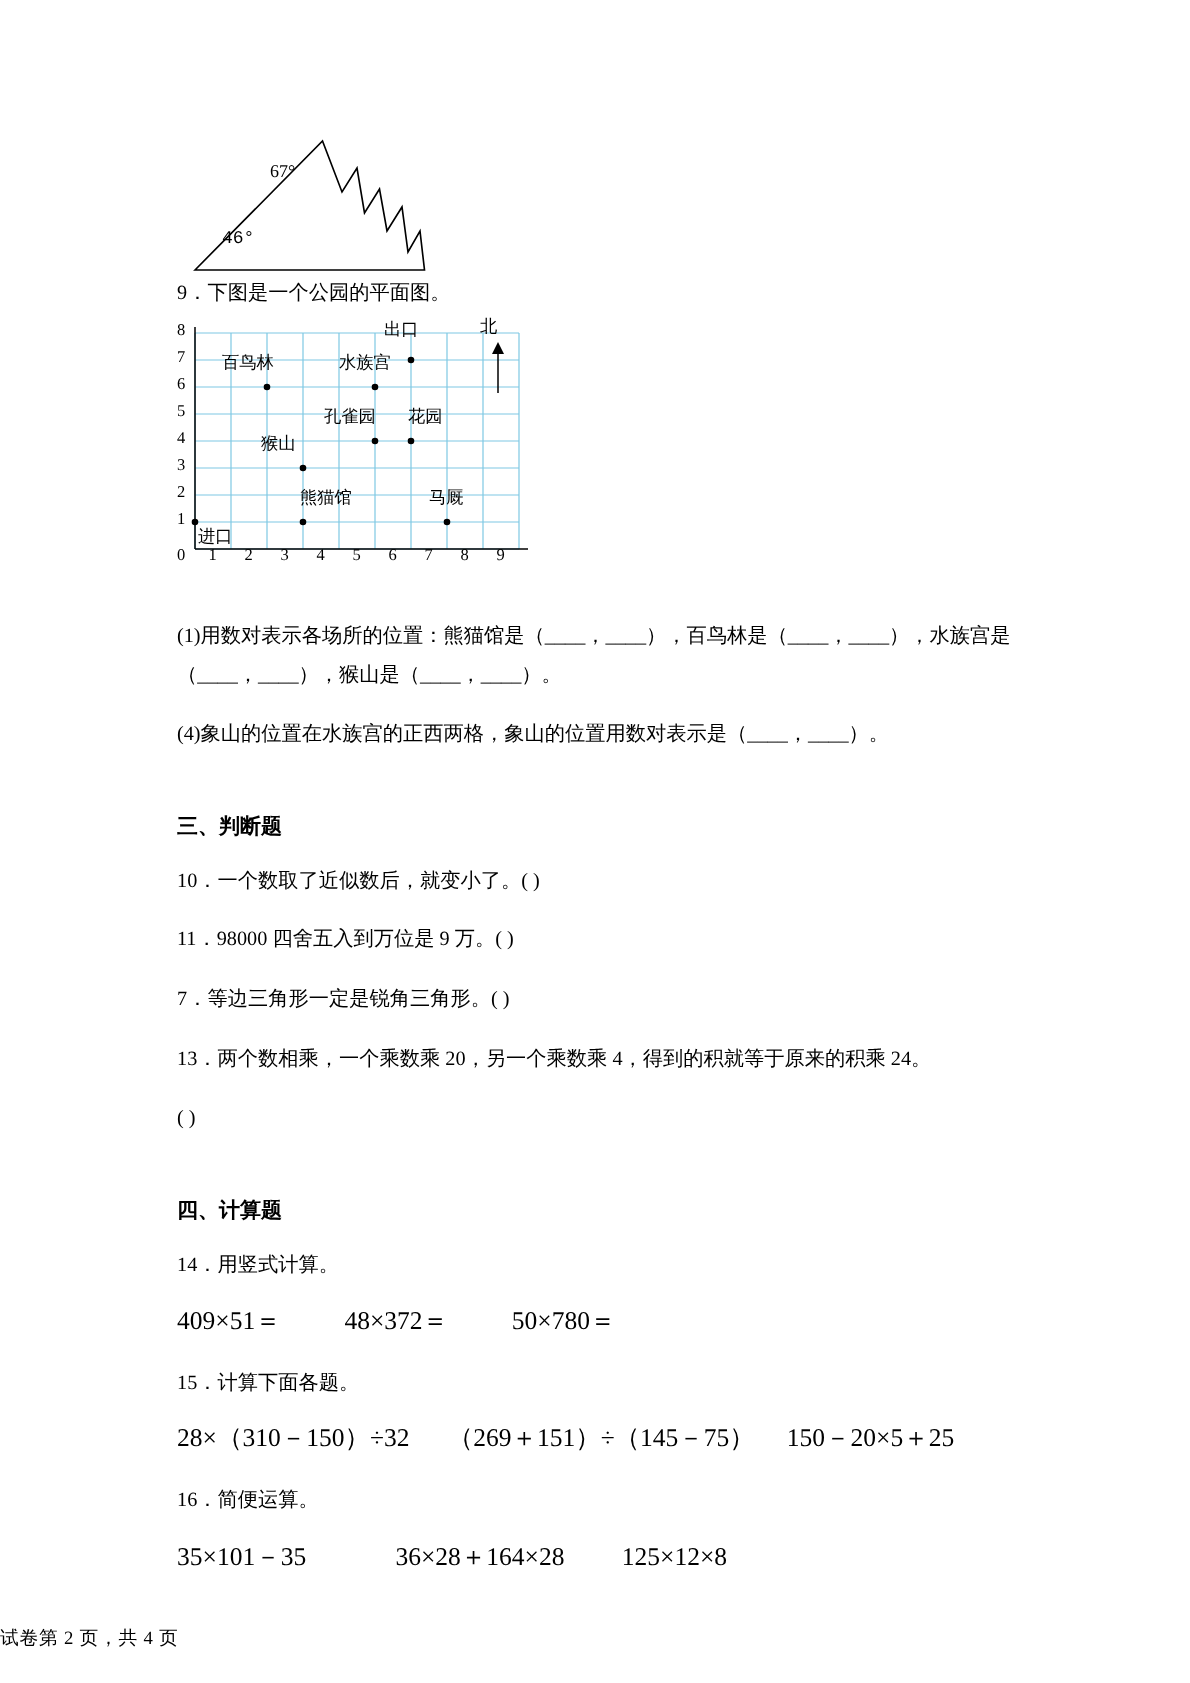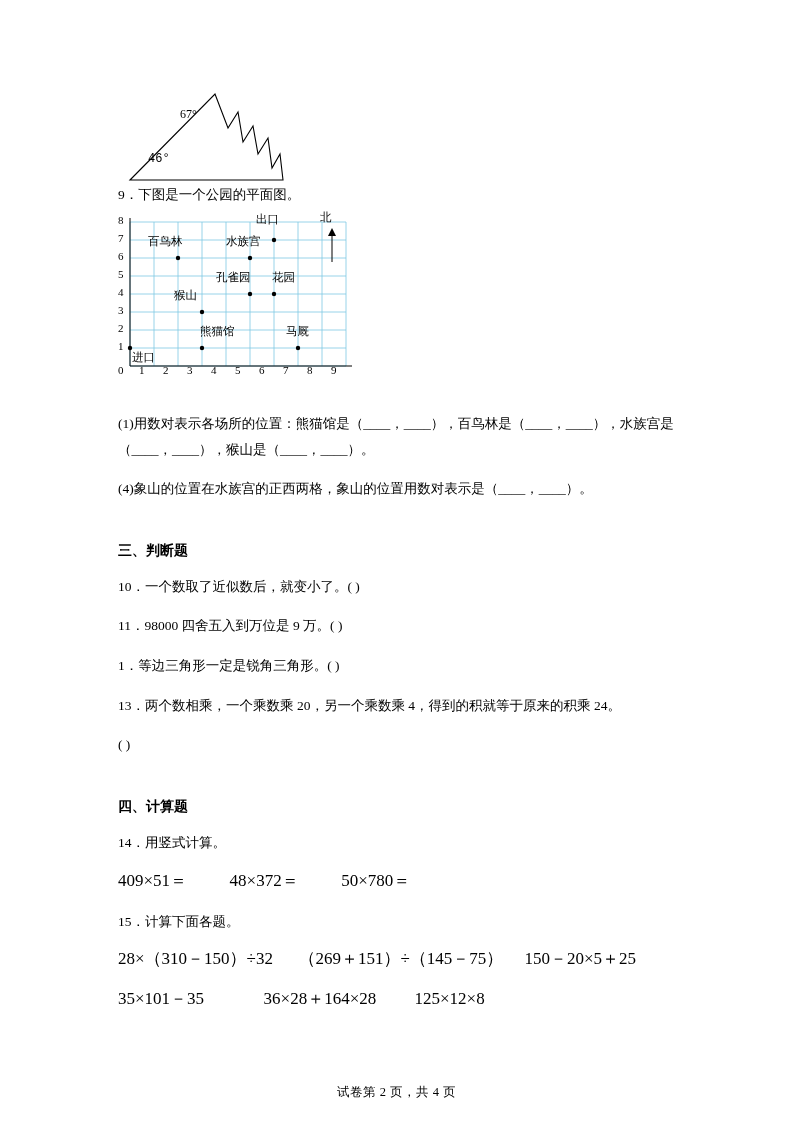--- a/index.html
+++ b/index.html
@@ -88,21 +88,21 @@
   .calc-row {
     font-size: 17px;
     margin-top: 13px;
     white-space: pre;
   }
   .footer {
     position: absolute;
     left: 0;
     top: 1084px;
     width: 793px;
-    text-align: center;
+    text-align: left;
     font-size: 12.5px;
     letter-spacing: 0.5px;
   }
 </style>
 </head>
 <body>
 
 <div class="page">
 
   <div class="content">
@@ -206,30 +206,31 @@
     </div>
 
     <p class="para">(1)用数对表示各场所的位置：熊猫馆是（____，____），百鸟林是（____，____），水族宫是（____，____），猴山是（____，____）。</p>
     <p class="para">(4)象山的位置在水族宫的正西两格，象山的位置用数对表示是（____，____）。</p>
 
     <div class="sp-lg"></div>
 
     <p class="section-head">三、判断题</p>
     <p class="para">10．一个数取了近似数后，就变小了。(          )</p>
     <p class="para">11．98000 四舍五入到万位是 9 万。(            )</p>
-    <p class="para">1．等边三角形一定是锐角三角形。(          )</p>
+    <p class="para">7．等边三角形一定是锐角三角形。(          )</p>
     <p class="para">13．两个数相乘，一个乘数乘 20，另一个乘数乘 4，得到的积就等于原来的积乘 24。</p>
     <p class="para">(            )</p>
 
     <div class="sp-lg"></div>
 
     <p class="section-head">四、计算题</p>
     <p class="para">14．用竖式计算。</p>
     <p class="calc-row">409×51＝          48×372＝          50×780＝</p>
     <p class="para">15．计算下面各题。</p>
     <p class="calc-row">28×（310－150）÷32      （269＋151）÷（145－75）     150－20×5＋25</p>
+    <p class="para">16．简便运算。</p>
     <p class="calc-row">35×101－35              36×28＋164×28         125×12×8</p>
 
   </div>
 
   <div class="footer">试卷第 2 页，共 4 页</div>
 
 </div>
 
 </body></html>

